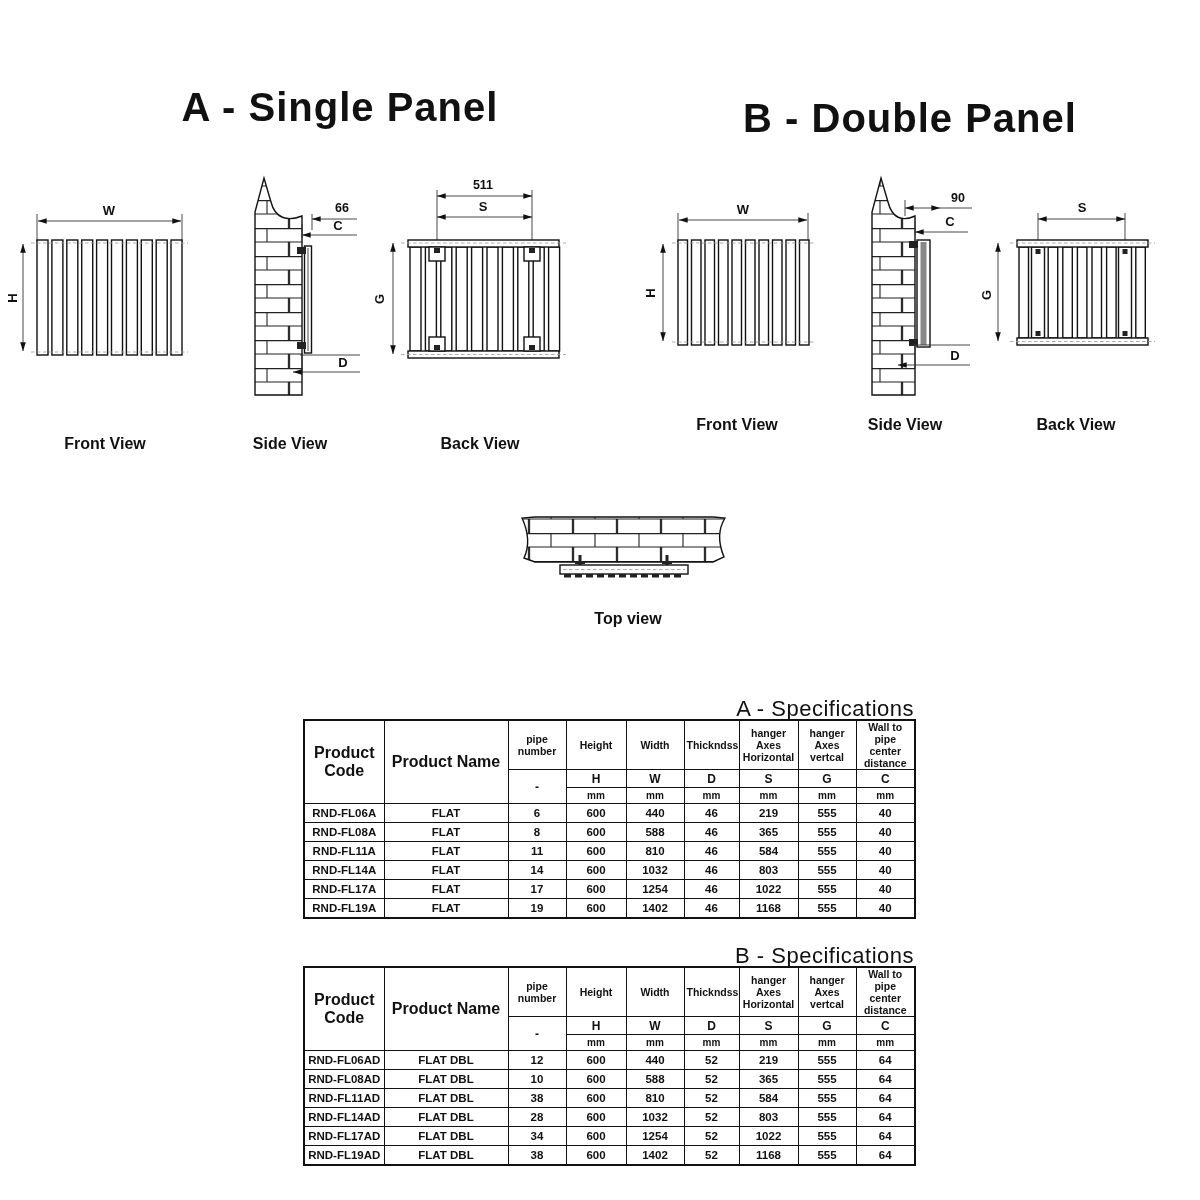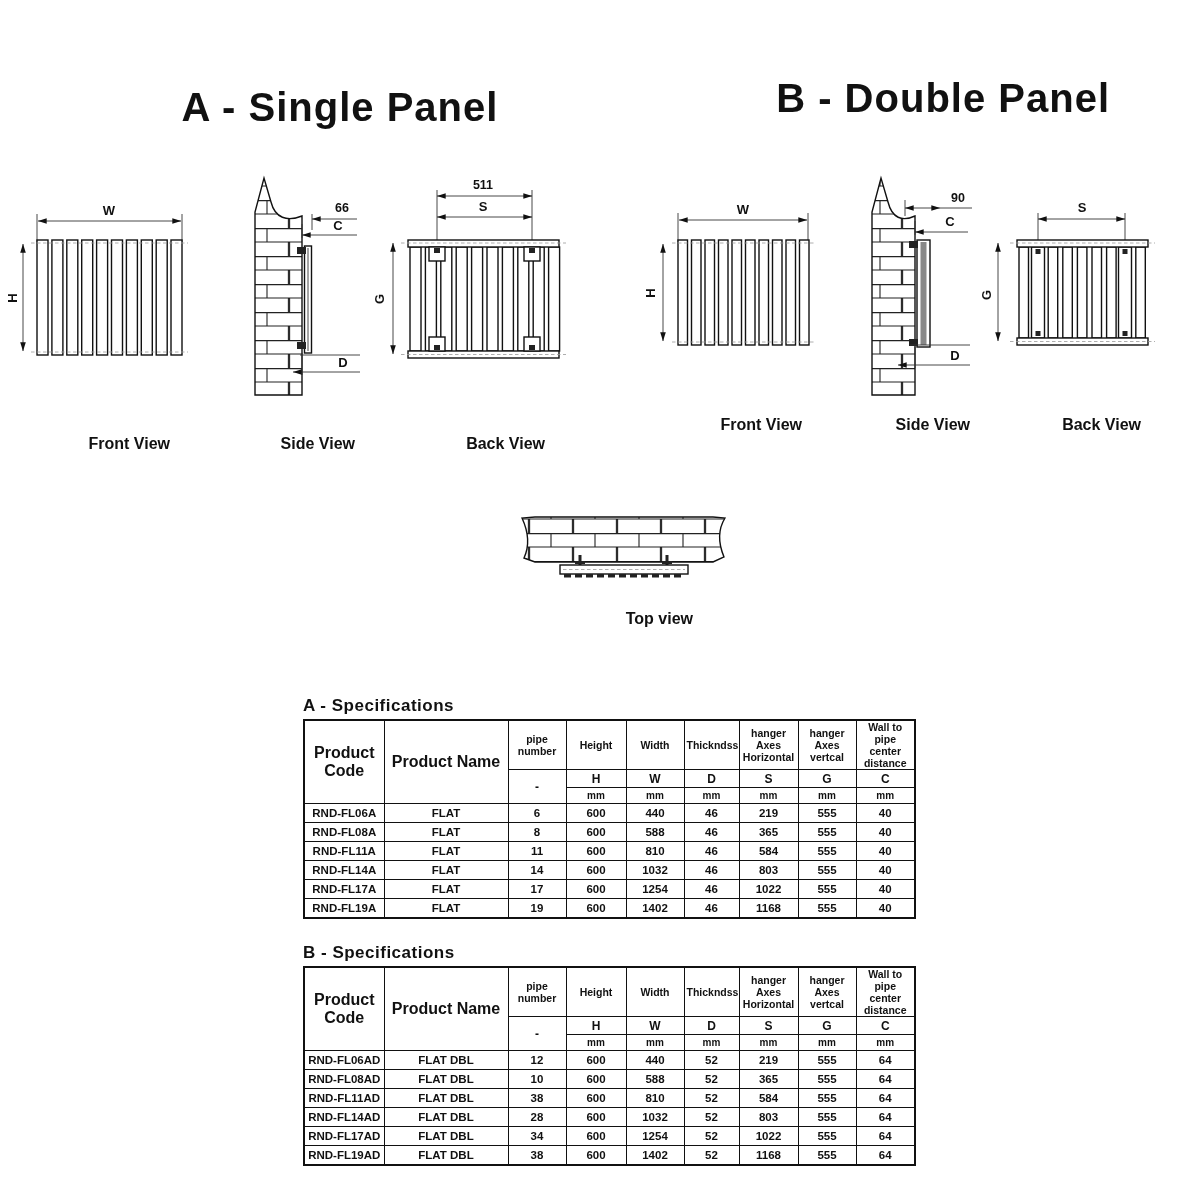--- a/index.html
+++ b/index.html
@@ -1,21 +1,21 @@
 <!DOCTYPE html>
 <html><head>
 <meta charset="utf-8">
 <style>
   html,body{margin:0;padding:0;background:#fff;}
   .page{position:relative;width:1200px;height:1200px;background:#fff;overflow:hidden;
         font-family:"Liberation Sans",sans-serif;color:#111;padding-left:47px;}
   .sec-title{position:absolute;font-weight:bold;font-size:40px;letter-spacing:1px;
              text-align:center;white-space:nowrap;}
-  .view-label{position:absolute;width:130px;text-align:right;font-weight:bold;font-size:16px;}
-  .tbl-title{position:absolute;width:611px;text-align:left;font-weight:bold;font-size:17px;
+  .view-label{position:absolute;width:130px;text-align:center;font-weight:bold;font-size:16px;}
+  .tbl-title{position:absolute;width:611px;text-align:right;font-weight:normal;font-size:22px;
              letter-spacing:0.5px;}
   svg{position:absolute;overflow:visible;}
   svg .thin{stroke:#333;stroke-width:0.9;fill:none;}
   svg .dash{stroke:#999;stroke-width:0.8;fill:none;stroke-dasharray:3.5 2.5;}
   svg .slat{fill:#fff;stroke:#111;stroke-width:1.4;}
   svg .rail{fill:#fff;stroke:#111;stroke-width:1.4;}
   svg .wall{fill:url(#brick);stroke:#111;stroke-width:1.4;}
   svg .brk{fill:#222;stroke:none;}
   svg .dim{font:bold 13px "Liberation Sans",sans-serif;fill:#111;}
   svg .dimnum{font:bold 12.5px "Liberation Sans",sans-serif;fill:#111;}
@@ -43,21 +43,21 @@
         <path d="M0,1.2 L9,4 L0,6.8 Z" fill="#111"></path>
       </marker>
       <pattern id="brick" width="44" height="28" patternUnits="userSpaceOnUse">
         <rect width="44" height="28" fill="#fff"></rect>
         <path d="M0,0.6 H44 M0,14 H44 M22,0 V14 M0.6,14 V28 M43.4,14 V28" stroke="#222" stroke-width="1.1" fill="none"></path>
       </pattern>
     </defs>
   </svg>
 
   <div class="sec-title" style="left:140px;top:85px;width:400px;">A - Single Panel</div>
-  <div class="sec-title" style="left:710px;top:76px;width:400px;text-align:right;">B - Double Panel</div>
+  <div class="sec-title" style="left:710px;top:96px;width:400px;">B - Double Panel</div>
 
   <svg style="left:10px;top:198px;" width="190" height="175" viewBox="0 0 190 175">
     <g>
       <line class="thin" x1="27" y1="16" x2="27" y2="44"></line>
       <line class="thin" x1="172" y1="16" x2="172" y2="44"></line>
       <line class="thin" x1="28" y1="23" x2="171" y2="23" marker-start="url(#arrS)" marker-end="url(#arrE)"></line>
       <text class="dim" x="99" y="17" text-anchor="middle">W</text>
     </g>
     <g>
       <line class="thin" x1="13" y1="46" x2="13" y2="153" marker-start="url(#arrS)" marker-end="url(#arrE)"></line>

